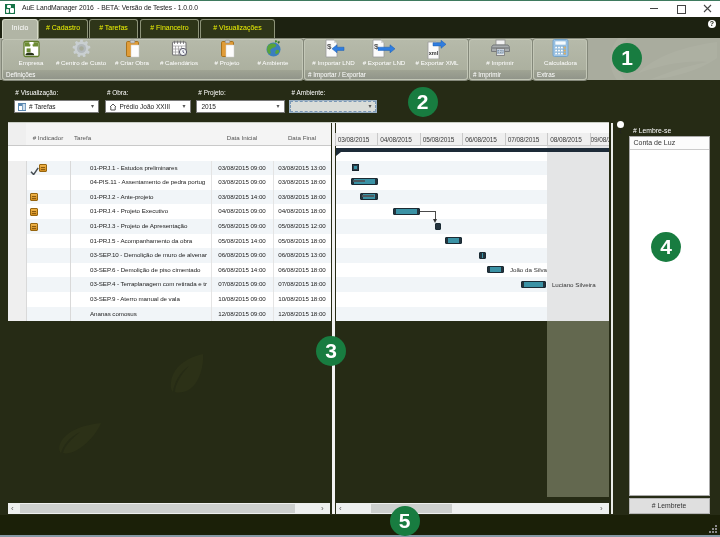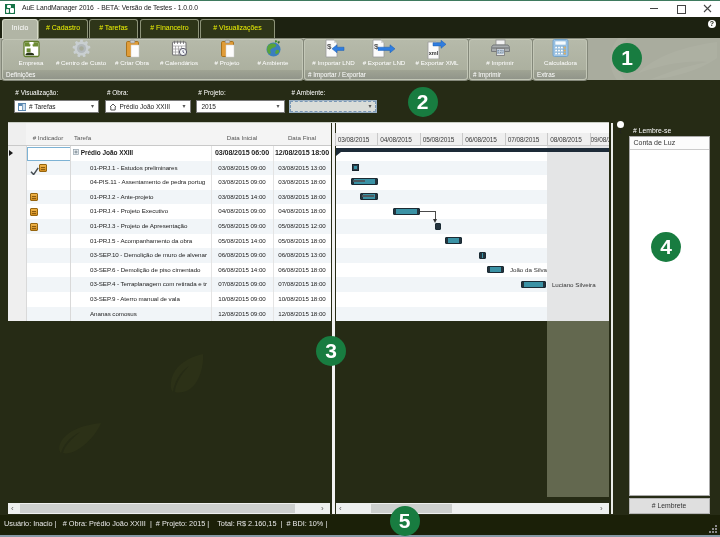--- a/index.html
+++ b/index.html
@@ -187,33 +187,20 @@
       <span class="dda">▾</span>
     </div>
 <div class="a" style="left:8px;top:122px;width:601px;height:1px;background:#c9cdc5;"></div>
 <div class="a" style="left:8px;top:123px;width:323px;height:198.2px;background:#fff;"></div>
 <div class="hcell" style="left:8px;width:18px;background:#efefef;"></div>
 <div class="hcell" style="left:26px;width:44px;text-align:center;line-height:29px;"># Indicador</div>
 <div class="hcell" style="left:70px;width:141px;line-height:29px;"><span style="margin-left:4px;">Tarefa</span></div>
 <div class="hcell" style="left:211px;width:62px;text-align:center;line-height:29px;">Data Inicial</div>
 <div class="hcell" style="left:273px;width:58px;text-align:center;line-height:29px;border-right:none;">Data Final</div>
 <div class="a" style="left:8px;top:145.4px;width:323px;height:1px;background:#c9c9c9;"></div>
-<div class="row" style="top:146.0px;height:14.6px;background:#ffffff;">
-<div class="cell" style="left:0;width:18px;background:#efefef;border-right:1px solid #d9d9d9;"></div>
-<div class="a" style="left:1px;top:3.5px;width:0;height:0;border-left:4.5px solid #1a1a1a;border-top:3.5px solid transparent;border-bottom:3.5px solid transparent;"></div>
-<div class="cell" style="left:18px;width:44px;border-right:1px solid #d9d9d9;">
-        <div class="a" style="left:0.5px;top:0.5px;width:42px;height:12.6px;background:#fff;border:1px solid #7db2d4;"></div>
-      </div>
-<div class="cell" style="left:62px;width:141px;border-right:1px solid #e4e4e4;font-weight:bold;font-size:6.5px;line-height:14.6px;"><span style="margin-left:3px;"><svg width="6" height="6" viewBox="0 0 6 6" style="vertical-align:0px;">
-            <rect x="0.5" y="0.5" width="5" height="5" fill="#e8edf1" stroke="#90a0aa" stroke-width="0.7"></rect>
-            <path d="M1.4 3h3.2M3 1.4v3.2" stroke="#5a6a74" stroke-width="0.7"></path>
-          </svg> Prédio João XXIII</span></div>
-<div class="cell" style="left:203px;width:62px;border-right:1px solid #e4e4e4;text-align:center;line-height:14.6px;font-weight:bold;font-size:7.1px;letter-spacing:-0.1px;">03/08/2015 06:00</div>
-<div class="cell" style="left:265px;width:58px;text-align:center;line-height:14.6px;font-weight:bold;font-size:7.1px;letter-spacing:-0.1px;">12/08/2015 18:00</div>
-</div>
 <div class="row" style="top:160.6px;height:14.6px;background:#f1f5f8;">
 <div class="cell" style="left:0;width:18px;background:#efefef;border-right:1px solid #d9d9d9;"></div>
 <div class="cell" style="left:18px;width:44px;border-right:1px solid #d9d9d9;"></div>
 <div class="a" style="left:21.5px;top:1.5px;width:9px;height:9px;"><svg width="9" height="9" viewBox="0 0 9 9">
           <path d="M1 4.8 3.6 7.6 8.2 0.8" stroke="#454d53" stroke-width="1.5" fill="none"></path>
         </svg></div>
 <div class="noteic" style="left:31px;top:3.5px;"></div>
 <div class="cell" style="left:62px;width:141px;border-right:1px solid #e4e4e4;line-height:14.6px;"><span style="margin-left:20px;">01-PRJ.1 - Estudos preliminares</span></div>
 <div class="cell" style="left:203px;width:62px;border-right:1px solid #e4e4e4;text-align:center;line-height:14.6px;">03/08/2015 09:00</div>
 <div class="cell" style="left:265px;width:58px;text-align:center;line-height:14.6px;">03/08/2015 13:00</div>
@@ -349,21 +336,20 @@
 <div class="a" style="left:628.5px;top:498px;width:81px;height:15.5px;background:#dfdfdf;border:1px solid #b5b5b5;box-sizing:border-box;color:#333;font-size:6.8px;text-align:center;line-height:14px;"># Lembrete</div>
 <div class="sb" style="left:8px;width:322px;"></div>
 <div class="sbar" style="left:11px;">‹</div>
 <div class="sbar" style="left:321px;">›</div>
 <div class="sbth" style="left:20px;width:275px;"></div>
 <div class="sb" style="left:336px;width:273px;"></div>
 <div class="sbar" style="left:339px;">‹</div>
 <div class="sbar" style="left:600px;">›</div>
 <div class="sbth" style="left:371px;width:81px;"></div>
 <div class="a" style="left:0;top:515px;width:720px;height:20px;background:#1b2008;"></div>
-<div class="a" style="left:4px;top:519px;font-size:7.3px;color:#e8e8e8;">Usuário: Inacio |&nbsp;&nbsp; # Obra: Prédio João XXIII&nbsp; |&nbsp; # Projeto: 2015 |&nbsp;&nbsp;&nbsp; Total: R$ 2.160,15&nbsp; |&nbsp; # BDI: 10% |</div>
 <svg class="a" style="left:708px;top:524px;" width="10" height="10" viewBox="0 0 10 10">
       <g fill="#8a8a8a">
         <rect x="7" y="1" width="2" height="2"></rect>
         <rect x="4" y="4" width="2" height="2"></rect>
         <rect x="7" y="4" width="2" height="2"></rect>
         <rect x="1" y="7" width="2" height="2"></rect>
         <rect x="4" y="7" width="2" height="2"></rect>
         <rect x="7" y="7" width="2" height="2"></rect>
       </g>
     </svg>

